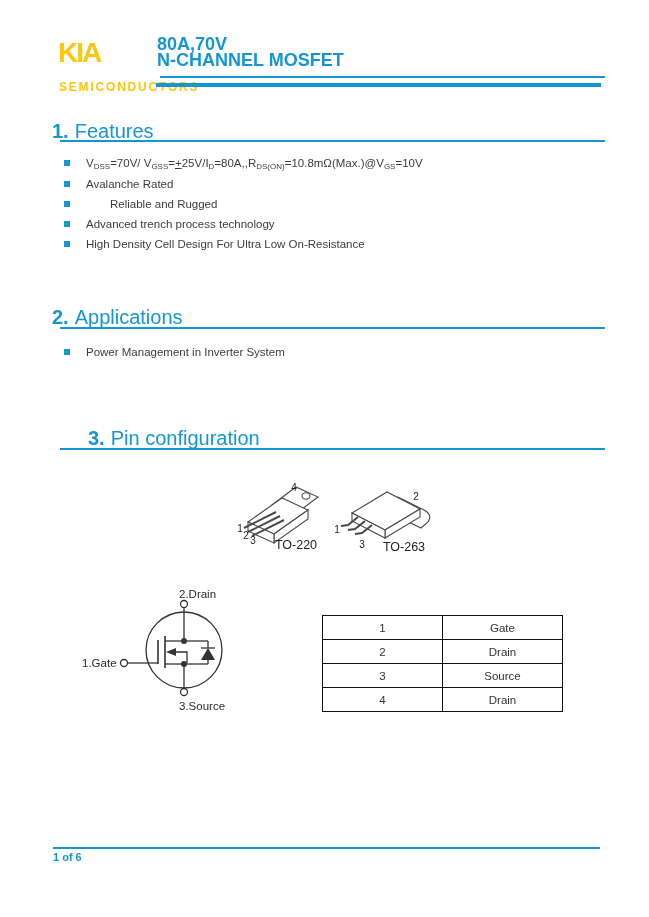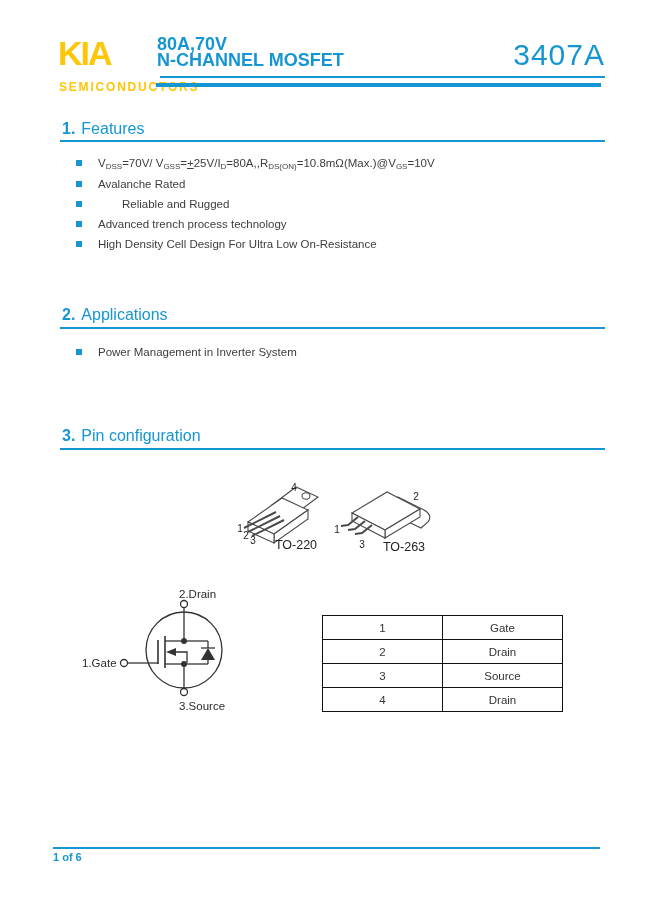--- a/index.html
+++ b/index.html
@@ -11,34 +11,34 @@
   *{margin:0;padding:0;box-sizing:border-box;}
   html,body{background:#e8e8e8;}
   body{font-family:"Liberation Sans","DejaVu Sans",sans-serif;}
   .page{
     position:relative;width:649px;height:917px;background:#ffffff;
     overflow:hidden;margin:0 auto;
   }
   .abs{position:absolute;}
 
   
-  .logo-text{left:58px;top:33px;font-size:34px;font-weight:700;color:var(--logo-yellow);letter-spacing:-2px;line-height:40px;}
+  .logo-text{left:58px;top:33px;font-size:28px;font-weight:700;color:var(--logo-yellow);letter-spacing:-2px;line-height:40px;}
   .logo-sub{left:59px;top:80px;font-size:12px;font-weight:700;color:var(--logo-yellow);letter-spacing:1.8px;}
   .hdr-sub{left:157px;top:36px;font-size:18px;font-weight:700;color:var(--accent);line-height:16px;}
   .part-number{top:38px;right:44px;font-size:30px;color:var(--accent);letter-spacing:1px;}
   .rule-thin{left:160px;top:76px;width:445px;height:2px;background:var(--accent);}
   .rule-thick{left:156px;top:83px;width:445px;height:4px;background:var(--accent);}
 
   
-  .sec-title{font-size:16px;color:var(--accent);left:62px;}
+  .sec-title{font-size:20px;color:var(--accent);left:52px;}
   .sec-title .num{font-weight:700;margin-right:6px;}
   .sec-rule{left:60px;width:545px;height:2px;background:var(--accent);}
 
   
-  .bullet-row{position:absolute;left:76px;display:flex;align-items:flex-start;}
+  .bullet-row{position:absolute;left:64px;display:flex;align-items:flex-start;}
   .bullet-sq{width:6px;height:6px;background:var(--accent);margin-top:4px;flex:0 0 auto;}
   .bullet-txt{margin-left:16px;font-size:11.5px;color:var(--body-text);line-height:14px;white-space:nowrap;}
   sub.ss{font-size:8px;vertical-align:-2px;line-height:0;}
   .pm{text-decoration:underline;}
 
   
   .pin-table{left:322px;top:615px;border-collapse:collapse;}
   .pin-table td{
     border:1.4px solid #111;width:120px;height:24px;text-align:center;
     font-size:11.5px;color:#333;
@@ -54,21 +54,20 @@
 <body>
 
 <div class="page">
 
   <div class="abs logo-text">KIA</div>
   <div class="abs logo-sub">SEMICONDUCTORS</div>
   <div class="abs hdr-sub">
     <div>80A,70V</div>
     <div>N-CHANNEL MOSFET</div>
   </div>
-  <div class="abs part-number">3407A</div>
   <div class="abs rule-thin"></div>
   <div class="abs rule-thick"></div>
 
   <div class="abs sec-title" style="top:120px;">
     <span class="num">1.</span><span>Features</span>
   </div>
   <div class="abs sec-rule" style="top:140px;"></div>
 
   <div class="bullet-row" style="top:156px;">
     <span class="bullet-sq"></span>
@@ -94,21 +93,21 @@
   <div class="abs sec-title" style="top:306px;">
     <span class="num">2.</span><span>Applications</span>
   </div>
   <div class="abs sec-rule" style="top:327px;"></div>
 
   <div class="bullet-row" style="top:345px;">
     <span class="bullet-sq"></span>
     <span class="bullet-txt">Power Management in Inverter System</span>
   </div>
 
-  <div class="abs sec-title" style="top:427px;">
+  <div class="abs sec-title" style="top:427px;margin-left:36px;">
     <span class="num">3.</span><span>Pin configuration</span>
   </div>
   <div class="abs sec-rule" style="top:448px;"></div>
 
   <svg class="abs" style="left:225px;top:474px;" width="115" height="84" viewBox="225 474 115 84">
     <g stroke="#4a4a4a" stroke-width="1.1" fill="#ffffff">
       <polygon points="272,505 296,487 318,497 294,515"></polygon>
       <ellipse cx="306" cy="496" rx="4" ry="3.2"></ellipse>
       <polygon points="248,522 282,498 308,510 274,534"></polygon>
       <polygon points="274,534 308,510 308,519 274,543"></polygon>

